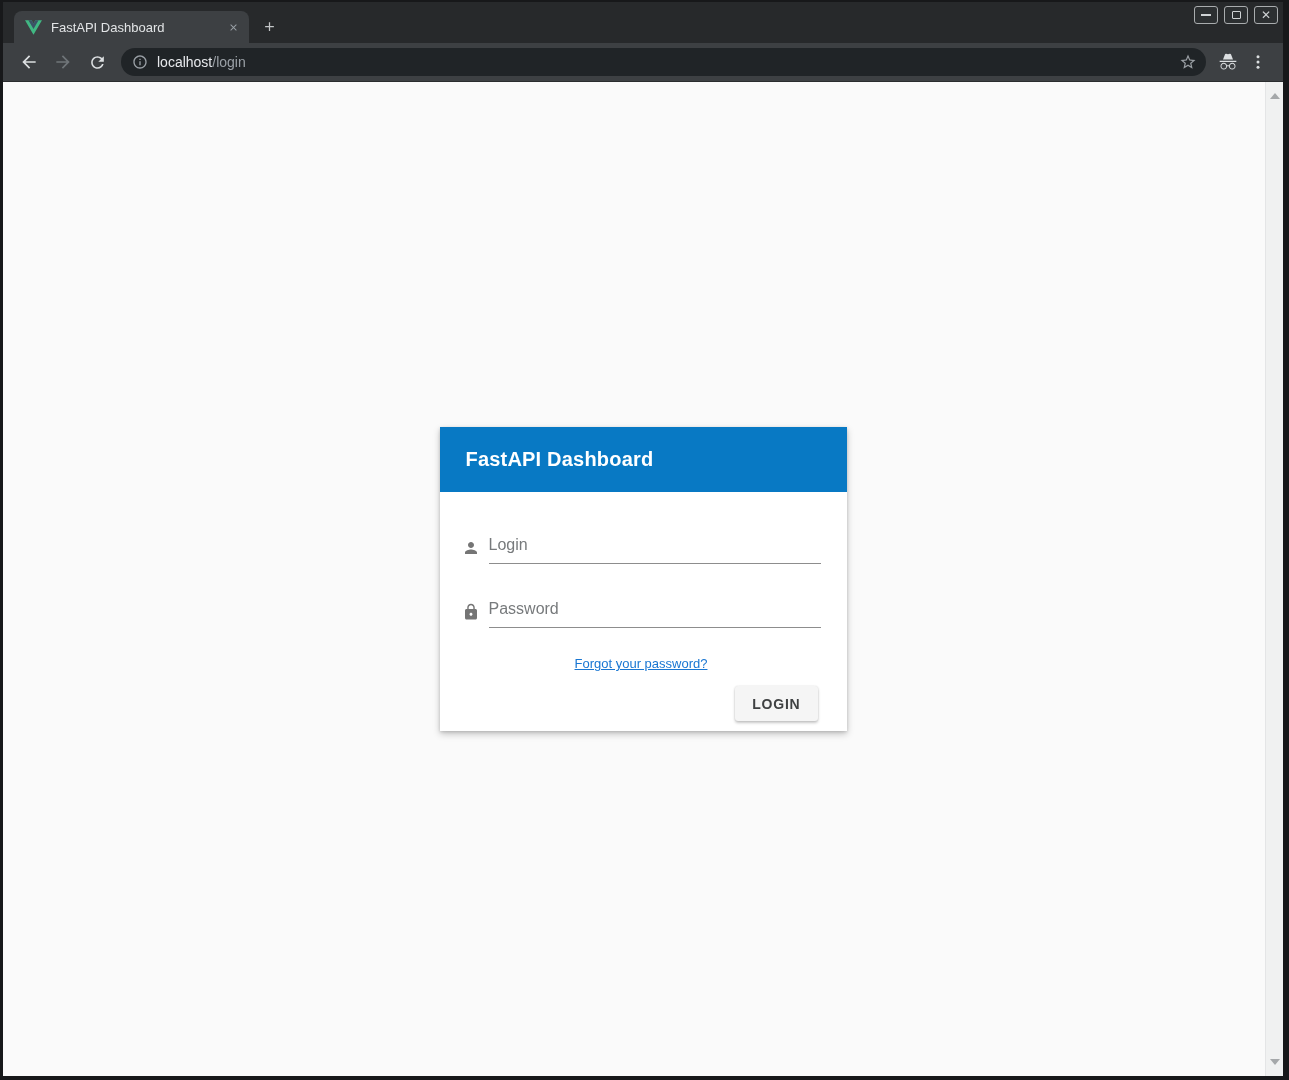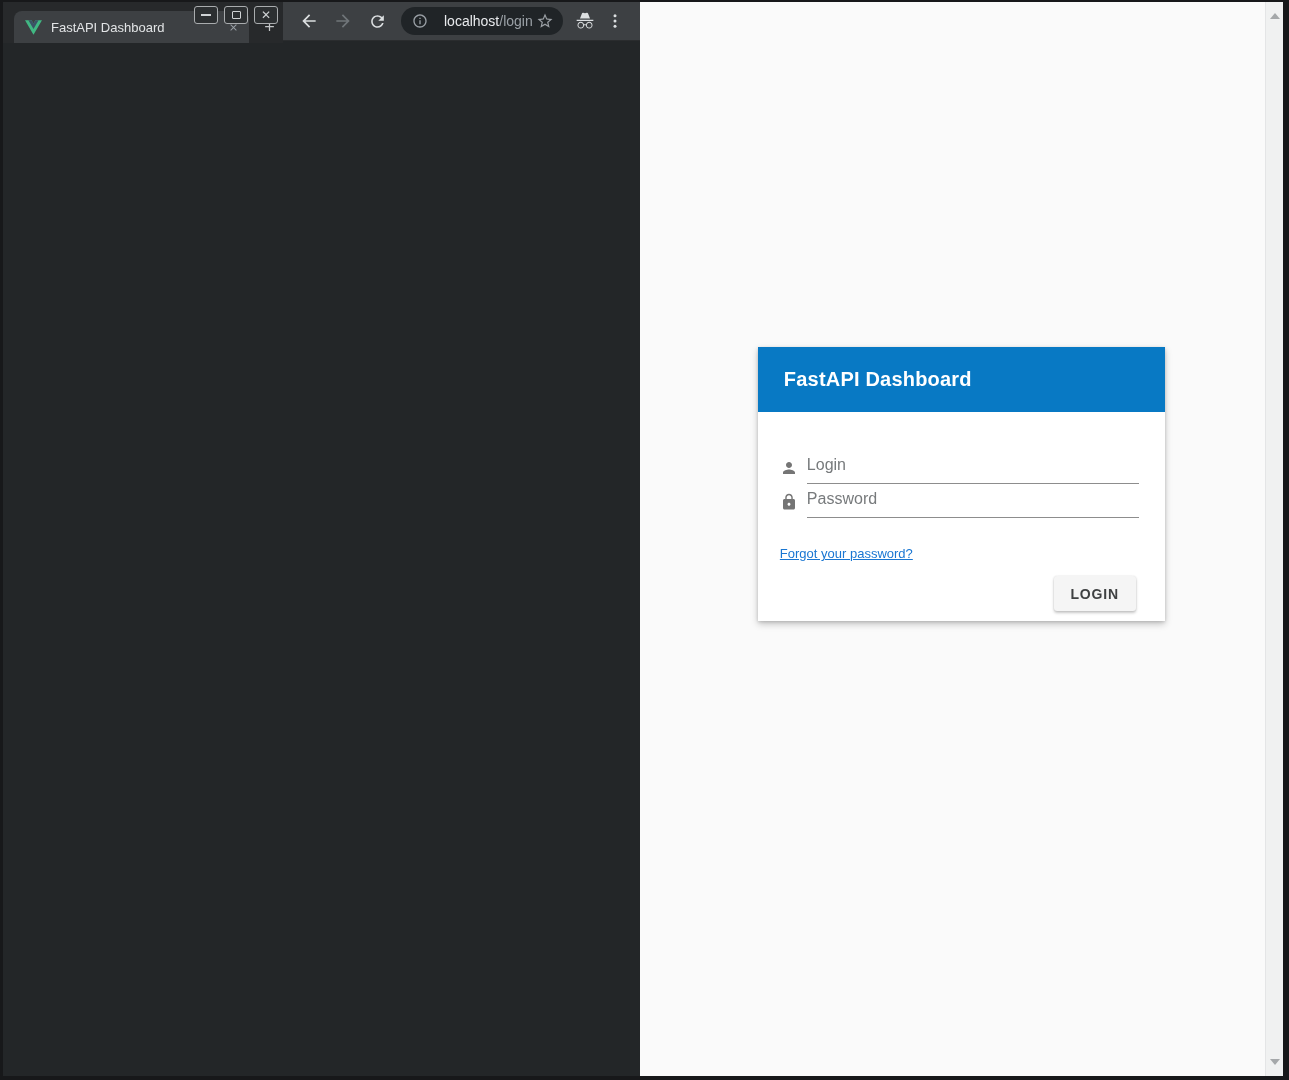--- a/index.html
+++ b/index.html
@@ -1,20 +1,20 @@
 <!DOCTYPE html>
 <html><head>
 <meta charset="utf-8">
 <style>
   * { margin:0; padding:0; box-sizing:border-box; }
   html,body { width:1289px; height:1080px; background:#151617; font-family:"Liberation Sans","DejaVu Sans",sans-serif; }
 
   .window { width:1289px; height:1080px; background:#232628;
             border:3px solid #17181a; border-top-width:2px; border-right-width:6px; border-bottom-width:4px;
-            display:flex; flex-direction:row; }
+            display:flex; flex-direction:column; }
 
   
   .titlebar { height:41px; background:#27292b; position:relative; display:flex; align-items:flex-end; flex:none; }
   .tab { margin-left:11px; width:235px; height:32px; background:#3d4043; border-radius:8px 8px 0 0;
          display:flex; align-items:center; padding:0 7px 0 11px; }
   .tab-favicon { width:17px; height:15px; flex:none; }
   .tab-title { flex:1; margin-left:9px; font-size:13px; color:#e2e4e6; white-space:nowrap; overflow:hidden; }
   .tab-close { width:18px; height:18px; border-radius:50%; display:flex; align-items:center; justify-content:center; cursor:pointer; }
   .newtab-btn { width:28px; height:28px; margin:0 0 3px 6px; border-radius:50%; display:flex; align-items:center; justify-content:center; cursor:pointer; }
   .win-controls { position:absolute; top:4px; right:5px; display:flex; gap:6px; }
@@ -23,47 +23,47 @@
   .glyph-min { width:10px; height:0; border-top:2px solid #cfd2d4; }
   .glyph-max { width:9px; height:8px; border:1.5px solid #cfd2d4; border-radius:1px; }
   .glyph-close { font-size:12px; color:#cfd2d4; font-weight:bold; line-height:1; }
 
   
   .toolbar { height:39px; background:#3d4043; display:flex; align-items:center; padding:0 10px 0 9px; flex:none;
              border-bottom:1px solid #2a2c2e; }
   .nav-btn { width:28px; height:28px; margin:0 3px; border-radius:50%; display:flex; align-items:center; justify-content:center; cursor:pointer; flex:none; }
   .addressbar { flex:1; height:28px; margin:0 7px; background:#202427; border-radius:14px;
                 display:flex; align-items:center; padding:0 6px 0 11px; min-width:0; }
-  .url { margin-left:16px; font-size:14px; color:#e8eaed; white-space:nowrap; }
+  .url { margin-left:9px; font-size:14px; color:#e8eaed; white-space:nowrap; }
   .url-path { color:#9aa0a6; }
   .bookmark-btn { margin-left:auto; width:24px; height:24px; display:flex; align-items:center; justify-content:center; cursor:pointer; }
   .toolbar-icon { width:30px; height:28px; display:flex; align-items:center; justify-content:center; cursor:pointer; flex:none; }
 
   
   .content { flex:1; background:#fafafa; position:relative; overflow:hidden; }
   .scrollbar { position:absolute; top:0; right:0; width:18px; height:100%; background:#f0f1f1; border-left:1px solid #e4e5e6; }
   .scroll-arrow-up, .scroll-arrow-down { position:absolute; left:50%; transform:translateX(-50%); width:0; height:0;
       border-left:5px solid transparent; border-right:5px solid transparent; }
   .scroll-arrow-up { top:11px; border-bottom:6px solid #a5a8aa; }
   .scroll-arrow-down { bottom:11px; border-top:6px solid #a5a8aa; }
 
   .login-card { width:407px; margin:345px auto 0; background:#ffffff;
                 box-shadow:0 3px 7px rgba(0,0,0,.22), 0 1px 3px rgba(0,0,0,.14); }
   .card-header { height:65px; background:#0879c4; display:flex; align-items:center; padding-left:26px; }
   .card-title { color:#ffffff; font-size:20px; font-weight:bold; letter-spacing:.2px; }
   .card-body { padding:38px 26px 10px 22px; }
 
   .field-row { display:flex; align-items:flex-end; }
-  .field-row + .field-row { }
+  .field-row + .field-row { margin-top:30px; }
   .field-icon { width:18px; margin:0 9px 7px 0; flex:none; display:flex; }
   .field-input { flex:1; border:none; outline:none; background:transparent; border-bottom:1px solid #8d8d8d;
                  font-family:inherit; font-size:16px; color:#333; padding:6px 0 9px; border-radius:0; }
   .field-input::placeholder { color:#777a7c; opacity:1; }
 
-  .forgot-row { margin-top:26px; text-align:left; }
+  .forgot-row { margin-top:26px; text-align:center; }
   .forgot-link { font-size:13px; color:#1976d2; text-decoration:underline; cursor:pointer; }
 
   .actions-row { margin-top:14px; display:flex; justify-content:flex-end; padding-right:3px; }
   .login-btn { border:none; background:#f5f5f5; color:#3f4142; height:35px; padding:0 17px; border-radius:3px;
                font-family:inherit; font-size:14px; font-weight:bold; letter-spacing:.8px; cursor:pointer;
                box-shadow:0 2px 3px rgba(0,0,0,.22), 0 0 2px rgba(0,0,0,.12); }
 
   svg { display:block; }
 </style>
 </head>

